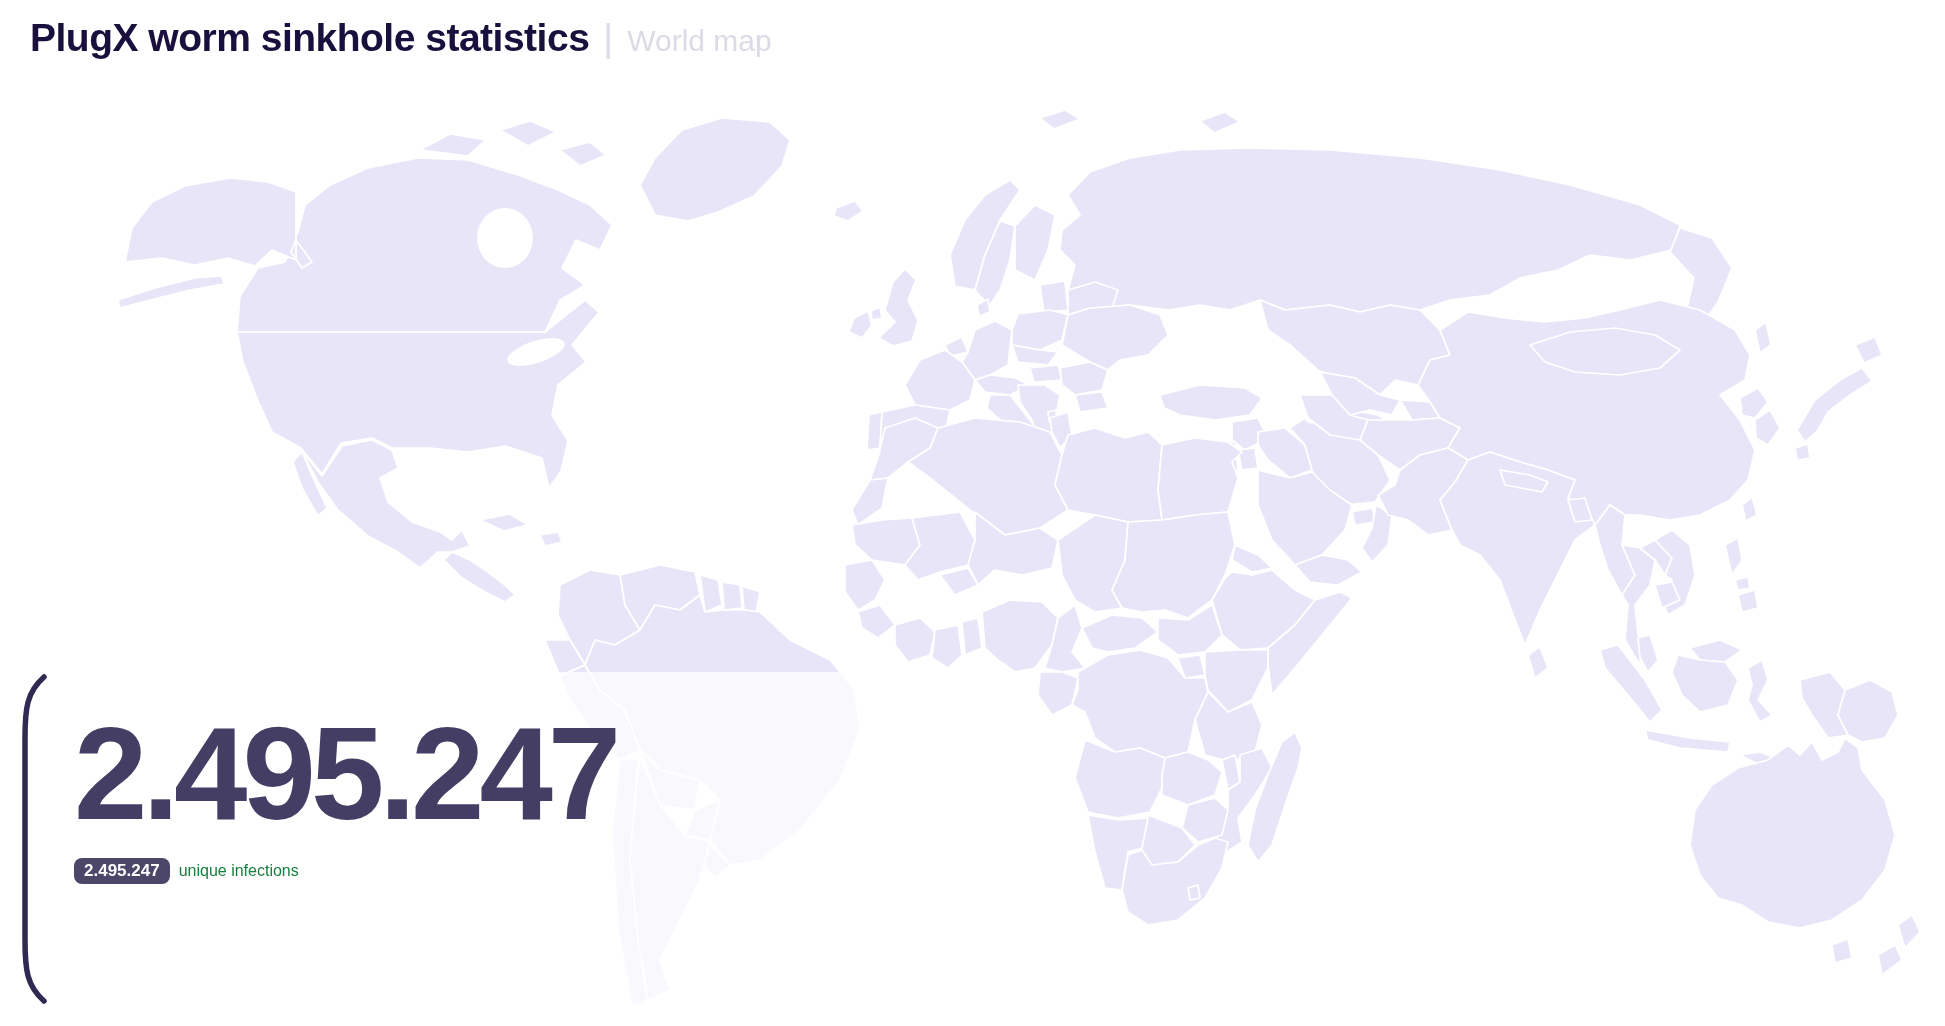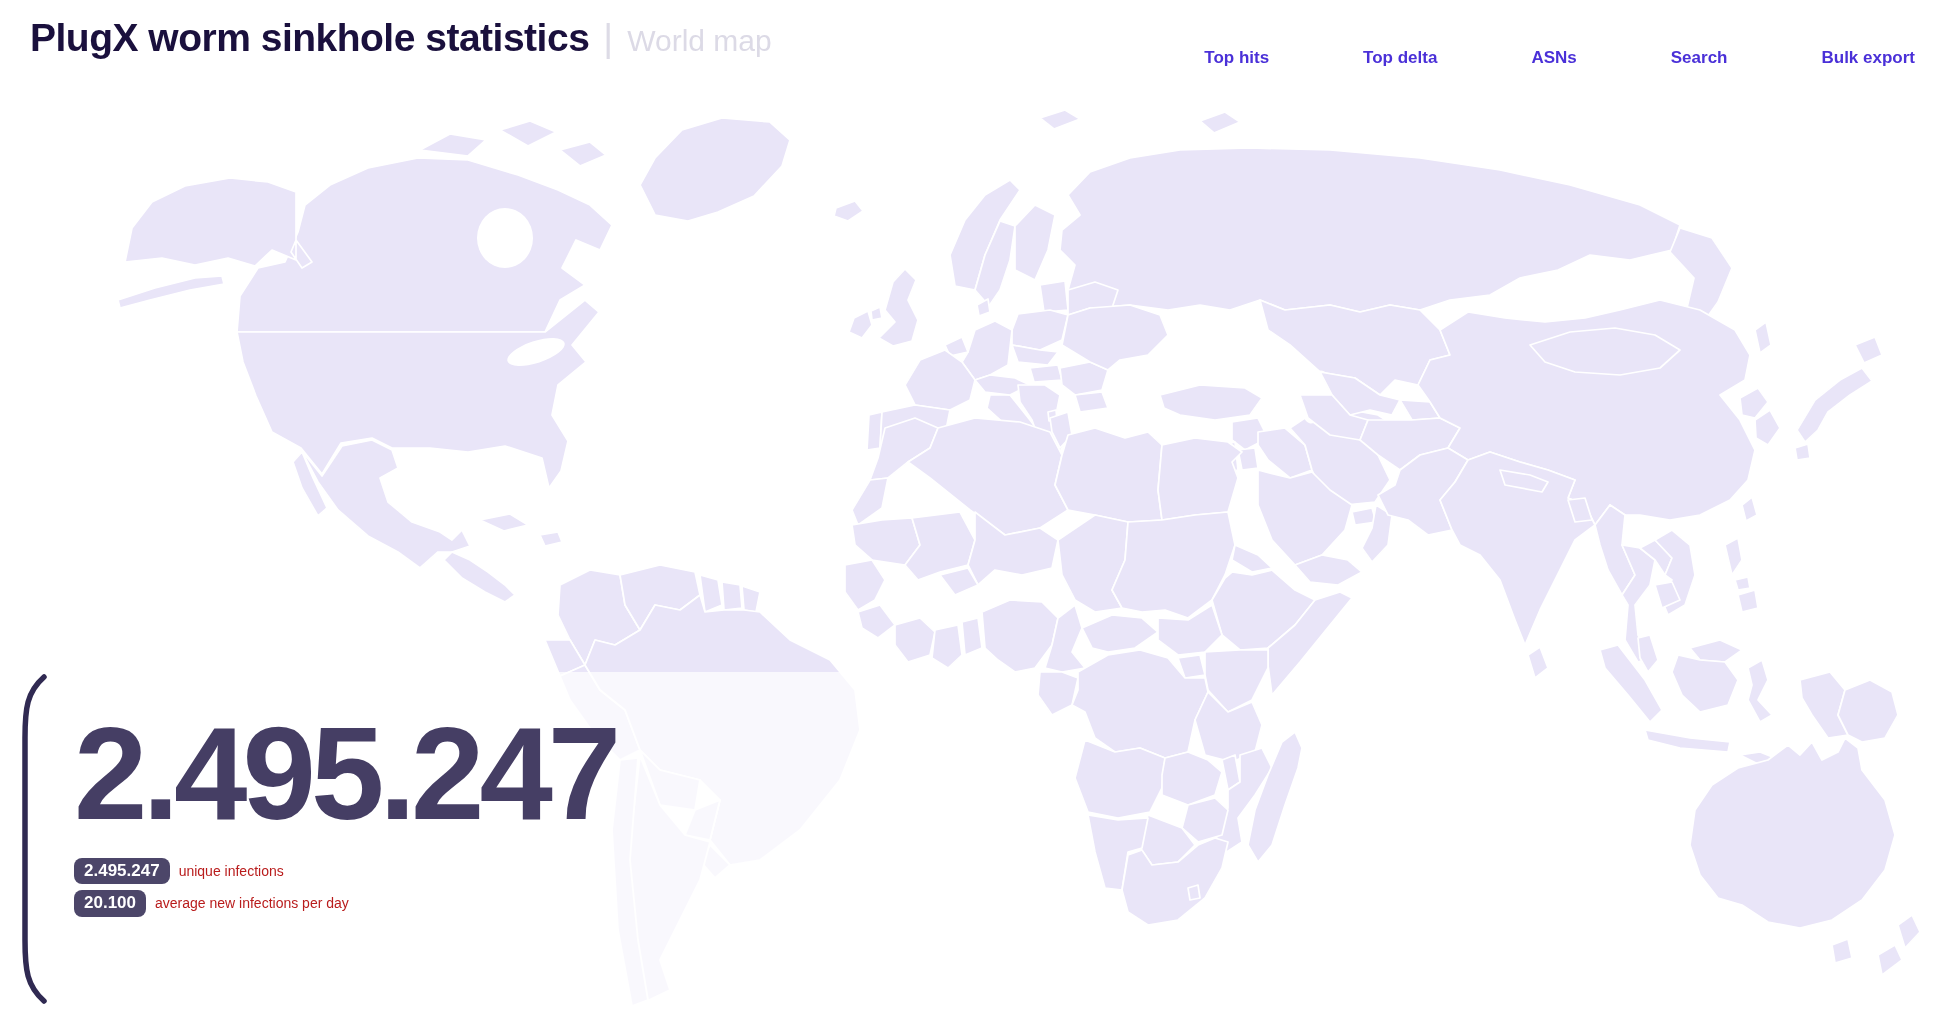--- a/index.html
+++ b/index.html
@@ -27,21 +27,21 @@
   .big-number{
     position:absolute;left:74px;top:708px;font-size:132px;font-weight:800;
     letter-spacing:-5px;color:#453e64;line-height:1;white-space:nowrap;
   }
   .badge-rows{position:absolute;left:74px;top:858px;display:flex;flex-direction:column;gap:6px;}
   .badge-row{display:flex;align-items:center;gap:9px;white-space:nowrap;}
   .badge{
     background:#4c4669;color:#ffffff;font-weight:700;font-size:17px;
     padding:2px 10px 3px 10px;border-radius:8px;line-height:1.25;
   }
-  .badge-label{font-size:14px;color:#b91c1c;}
+  .badge-label{font-size:16px;color:#15803d;}
 </style>
 </head>
 <body>
 
 <div class="map-wrap">
 <svg width="1945" height="1026" viewBox="0 0 1945 1026" xmlns="http://www.w3.org/2000/svg">
 
   <path d="M655 215 L640 185 L655 158 L682 130 L722 118 L770 122 L790 140 L782 166 L754 196 L718 212 L688 221 Z" fill="#d9d9d9"></path>
   <path d="M237 332 L545 332 L560 300 L585 285 L562 268 L576 240 L600 250 L612 225 L590 205 L558 190 L518 175 L468 160 L418 158 L368 168 L330 185 L305 205 L298 232 L285 262 L258 268 L240 296 Z" fill="#d8d2f4"></path>
   <path d="M420 150 L450 134 L486 140 L468 156 Z M500 130 L530 121 L556 132 L528 146 Z M560 150 L590 142 L606 155 L580 166 Z" fill="#d8d2f4"></path>
@@ -189,33 +189,22 @@
 <div class="stats">
   <svg class="brace" width="30" height="334" viewBox="0 0 30 334">
     <path d="M24 5 C7 20 5 36 5 66 L5 268 C5 298 7 314 24 329" fill="none" stroke="#302a52" stroke-width="5.5" stroke-linecap="round"></path>
   </svg>
   <div class="big-number">2.495.247</div>
   <div class="badge-rows">
     <div class="badge-row">
       <span class="badge">2.495.247</span>
       <span class="badge-label">unique infections</span>
     </div>
-    <div class="badge-row">
-      <span class="badge">20.100</span>
-      <span class="badge-label">average new infections per day</span>
-    </div>
   </div>
 </div>
 
 <div class="header">
   <div class="title-row">
     <h1 class="page-title">PlugX worm sinkhole statistics</h1>
     <span class="title-sep">|</span>
     <span class="page-subtitle">World map</span>
   </div>
-  <nav class="nav">
-    <a href="#">Top hits</a>
-    <a href="#">Top delta</a>
-    <a href="#">ASNs</a>
-    <a href="#">Search</a>
-    <a href="#">Bulk export</a>
-  </nav>
 </div>
 
 </body></html>

